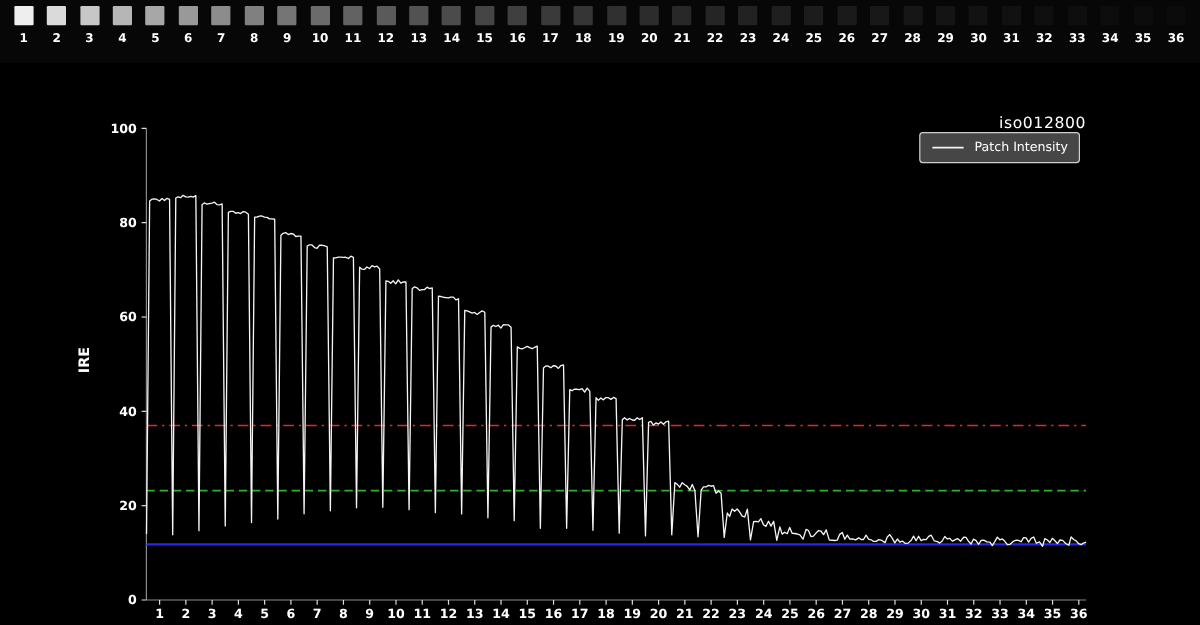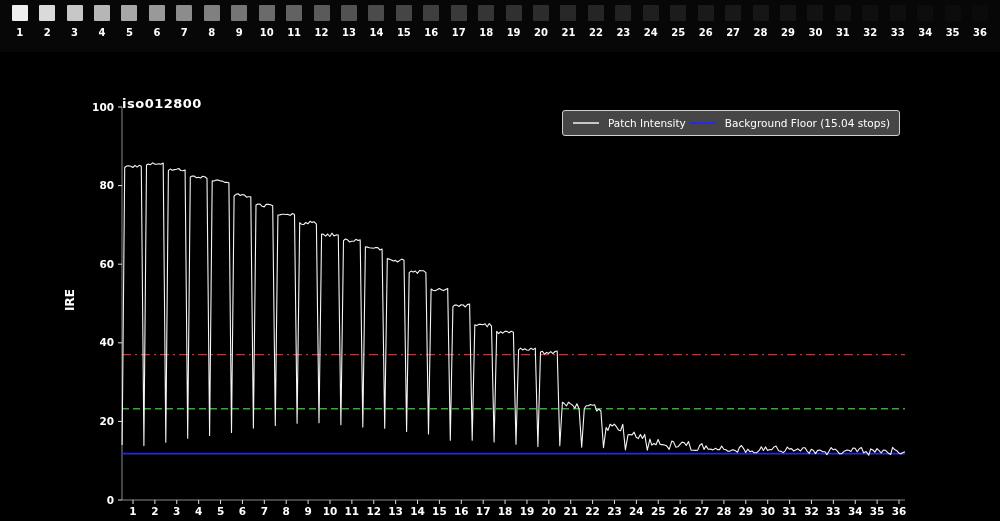--- a/index.html
+++ b/index.html
@@ -9,25 +9,25 @@
   
   #filmstrip{position:absolute;top:0;left:0;width:1000px;height:52px;background:#070707;border-bottom:1px solid #161616;}
   #strip-cells{display:flex;padding:5px 6px 0 6px;}
   .strip-cell{flex:1;display:flex;flex-direction:column;align-items:center;gap:7px;min-width:0;}
   .patch-square{width:16px;height:16px;border-radius:1px;}
   .patch-num{font-size:10px;font-weight:700;color:#fff;line-height:1;}
 
   
   #chart{position:absolute;top:52px;left:0;width:1000px;height:469px;background:#000;}
   #plot-svg{position:absolute;top:0;left:0;width:1000px;height:469px;}
-  #chart-title{position:absolute;top:44px;left:122px;width:783px;text-align:left;color:#fff;font-size:13px;font-weight:700;letter-spacing:.5px;}
+  #chart-title{position:absolute;top:44px;left:122px;width:783px;text-align:right;color:#fff;font-size:13px;font-weight:400;letter-spacing:.5px;}
   #ylabel{position:absolute;left:70px;top:248px;transform:translate(-50%,-50%) rotate(-90deg);color:#fff;font-size:12px;font-weight:700;}
 
   
-  #legend{position:absolute;top:58px;right:100px;background:rgba(155,155,155,.45);border:1px solid #cfcfcf;border-radius:3px;padding:5px 9px;display:flex;flex-direction:row;gap:3px;}
+  #legend{position:absolute;top:58px;right:100px;background:rgba(155,155,155,.45);border:1px solid #cfcfcf;border-radius:3px;padding:5px 9px;display:flex;flex-direction:column;gap:3px;}
   .legend-row{display:flex;align-items:center;gap:8px;height:14px;}
   .legend-label{color:#fff;font-size:10.5px;white-space:nowrap;}
 </style>
 </head>
 <body>
 
 <div id="app">
 
   <div id="filmstrip">
     <div id="strip-cells">
@@ -273,22 +273,16 @@
       </svg>
     <div id="chart-title">iso012800</div>
     <div id="ylabel">IRE</div>
     <div id="legend">
         <div class="legend-row">
           <svg width="28" height="10">
             <line x1="1" y1="5" x2="27" y2="5" stroke="#f5f5f5" stroke-width="1.5"></line>
           </svg>
           <span class="legend-label">Patch Intensity</span>
         </div>
-        <div class="legend-row">
-          <svg width="28" height="10">
-            <line x1="1" y1="5" x2="27" y2="5" stroke="#2828e6" stroke-width="2"></line>
-          </svg>
-          <span class="legend-label">Background Floor (15.04 stops)</span>
-        </div>
       </div>
   </div>
 
 </div>
 
 </body></html>

